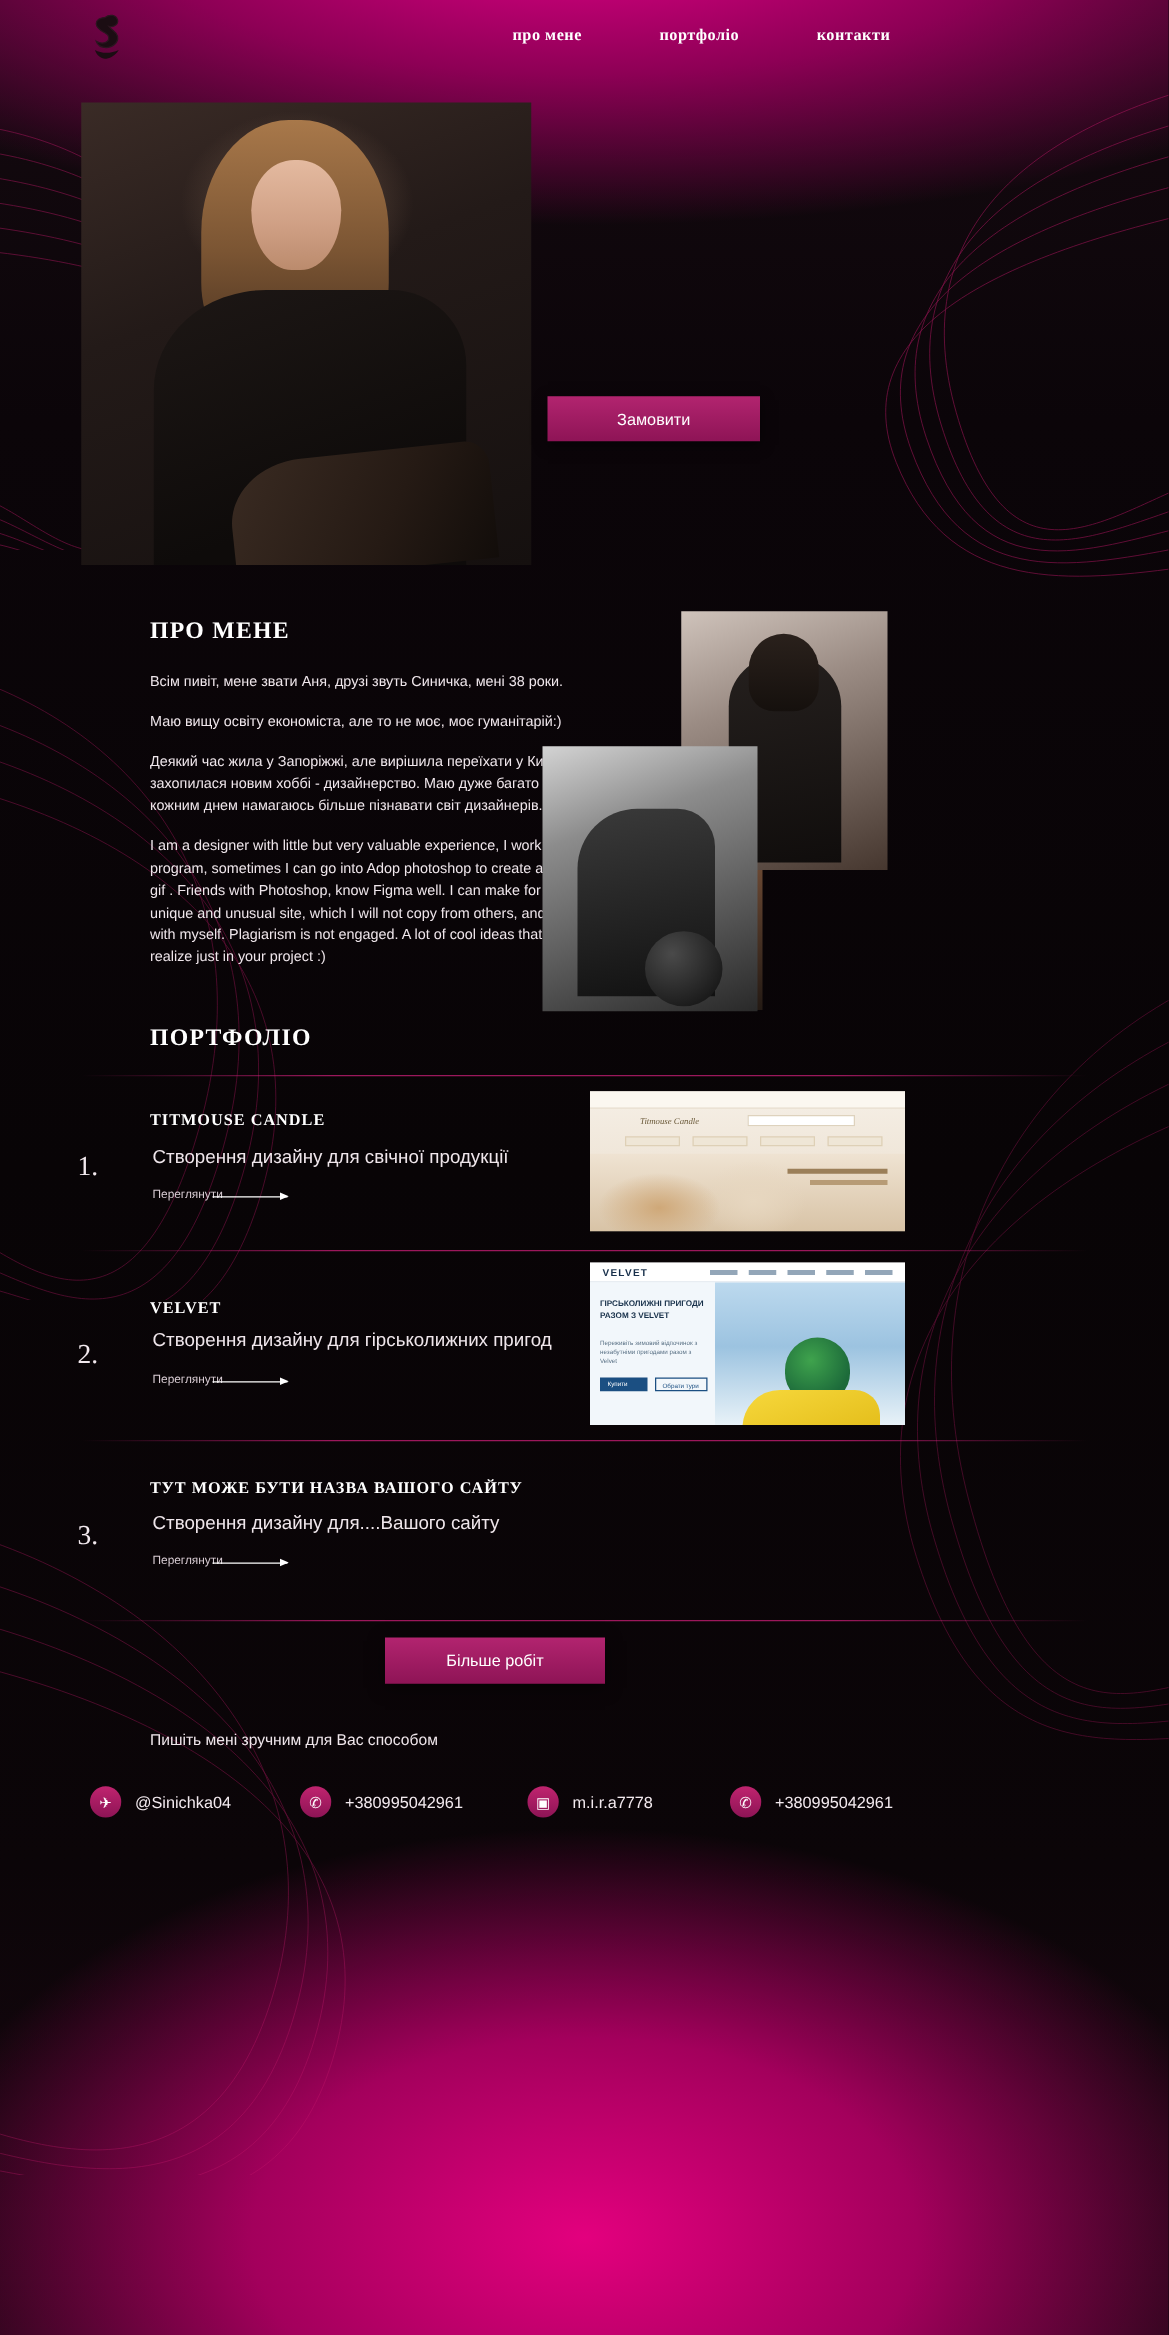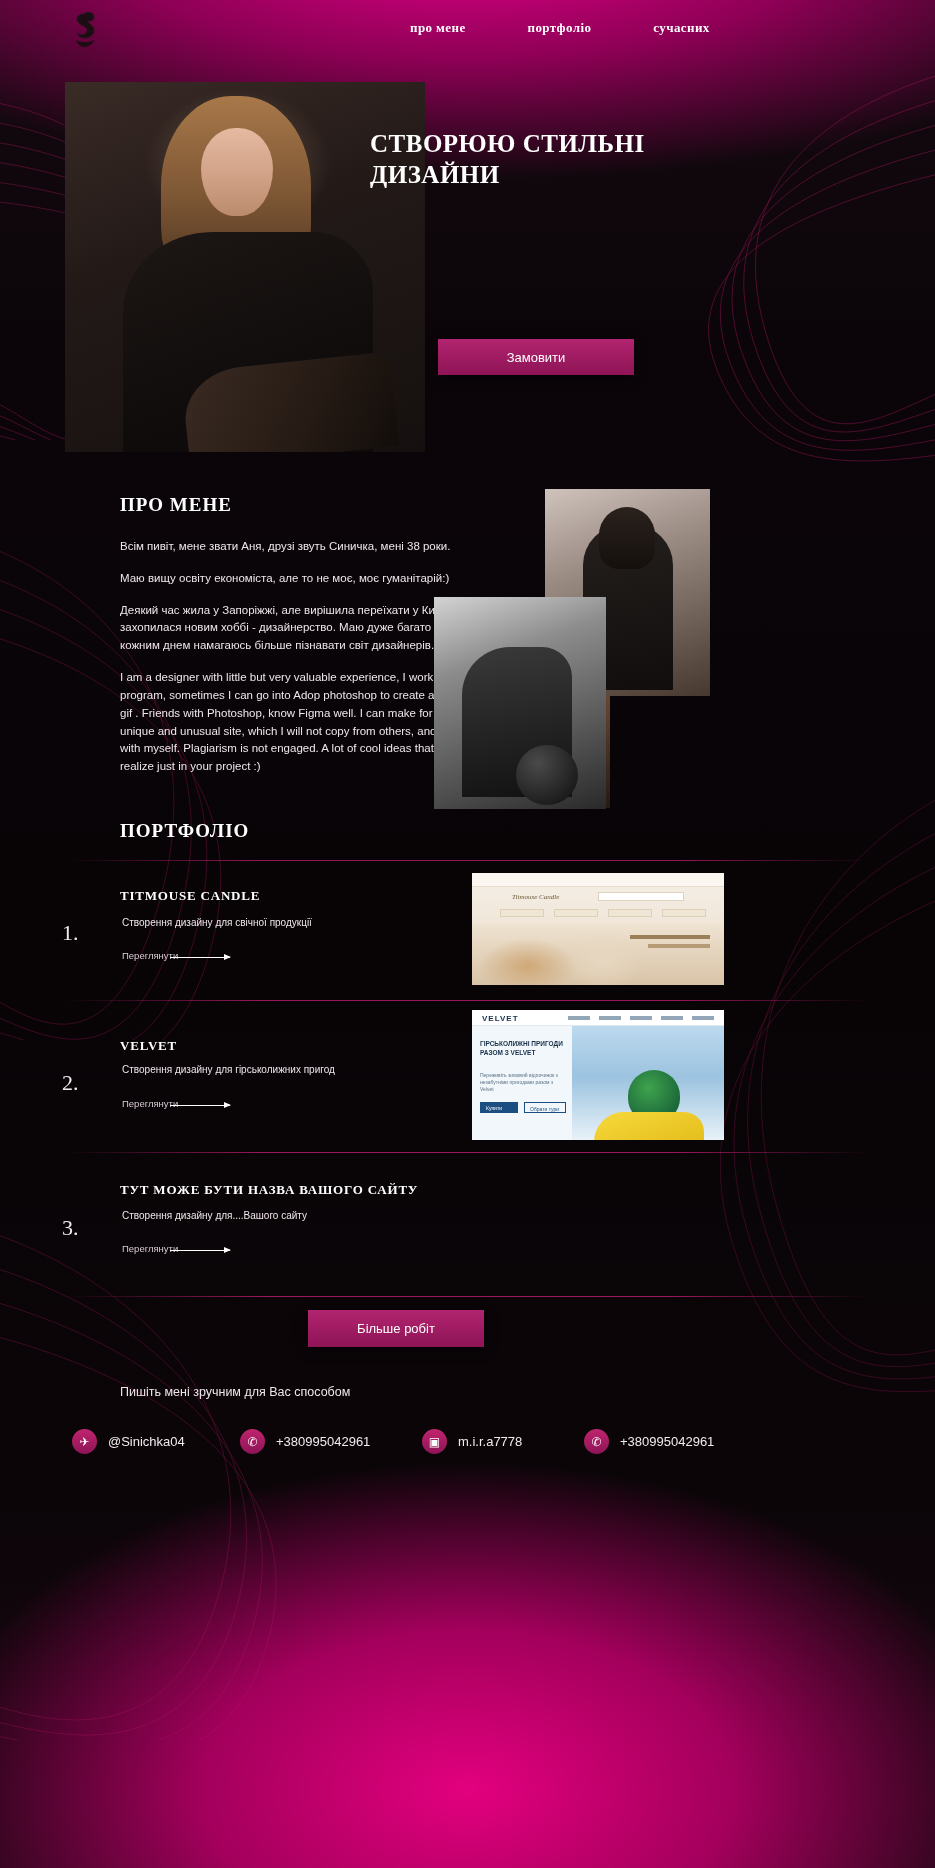--- a/index.html
+++ b/index.html
@@ -80,22 +80,22 @@
     position: absolute; left: 370px; top: 128px; width: 290px;
     font-family: "Liberation Serif", serif;
     font-size: 25px; font-weight: bold; line-height: 1.25;
     letter-spacing: .5px;
   }
   .hero-sub {
     position: absolute; left: 370px; top: 200px; width: 270px;
     font-size: 11.5px; line-height: 1.5; color: #e9dfe4;
   }
   .order-btn {
-    position: absolute; left: 438px; top: 339px;
-    width: 196px; height: 36px;
+    position: absolute; left: 438px; top: 317px;
+    width: 170px; height: 36px;
     background: linear-gradient(180deg,#b2246f 0%, #8e1456 100%);
     border: none; color: #fff; font-size: 13px;
     cursor: pointer;
     box-shadow: 0 3px 10px rgba(0,0,0,.5);
   }
 
   
   .about-title {
     position: absolute; left: 120px; top: 494px;
     font-family: "Liberation Serif", serif;
@@ -158,21 +158,21 @@
     font-family: "Liberation Serif", serif;
     font-size: 22px; color: #f2e9ee;
   }
   .item-name {
     position: absolute; left: 120px;
     font-family: "Liberation Serif", serif;
     font-size: 13px; font-weight: bold; letter-spacing: .8px;
   }
   .item-desc {
     position: absolute; left: 122px;
-    font-size: 10px; color: #efe6eb;
+    font-size: 15px; color: #efe6eb;
   }
   .item-link {
     position: absolute; left: 122px;
     font-size: 9.5px; color: #d8ccd3; text-decoration: none; text-align: right;
   }
   .arrow {
     position: absolute; height: 1px; background: #ffffff; width: 60px;
   }
   .arrow::after {
     content: ''; position: absolute; right: -1px; top: -3px;
@@ -298,31 +298,30 @@
   <div class="header">
     <div class="logo">
       <svg width="48" height="48" viewBox="0 0 48 48">
         <path d="M22 8c4-3 9-2 10 2 1 4-4 6-7 5 2 3 6 4 7 8 1 5-4 9-9 9-4 0-7-2-8-5 3 2 7 2 9 0 2-2 1-5-1-6-3-2-8-4-8-8 0-3 3-5 7-5z" fill="#1b0d13" stroke="#2a161f" stroke-width="1"></path>
         <path d="M14 34c5 3 13 3 19 0-3 5-8 7-11 7s-7-3-8-7z" fill="#1b0d13"></path>
       </svg>
     </div>
     <nav class="nav">
       <a href="#">про мене</a>
       <a href="#">портфоліо</a>
-      <a href="#">сучасних</a>
+      <a href="#">контакти</a>
     </nav>
   </div>
 
   <div class="hero-photo">
     <div class="hair"></div>
     <div class="face"></div>
     <div class="body"></div>
     <div class="leg"></div>
   </div>
-  <h1 class="hero-title">СТВОРЮЮ СТИЛЬНІ ДИЗАЙНИ</h1>
   <button class="order-btn">Замовити</button>
 
   <h2 class="about-title">ПРО МЕНЕ</h2>
   <div class="about-body">
     <p>Всім пивіт, мене звати Аня, друзі звуть Синичка, мені 38 роки.</p>
     <p>Маю вищу освіту економіста, але то не моє, моє гуманітарій:)</p>
     <p>Деякий час жила у Запоріжжі, але вирішила переїхати у Київ де і захопилася новим хоббі - дизайнерство. Маю дуже багато ідей та з кожним днем намагаюсь більше пізнавати світ дизайнерів.</p>
     <p>I am a designer with little but very valuable experience, I work in Figma program, sometimes I can go into Adop photoshop to create a logo or gif . Friends with Photoshop, know Figma well. I can make for you a unique and unusual site, which I will not copy from others, and come up with myself. Plagiarism is not engaged. A lot of cool ideas that I want to realize just in your project :)</p>
   </div>
   <div class="about-photo-3"></div>

